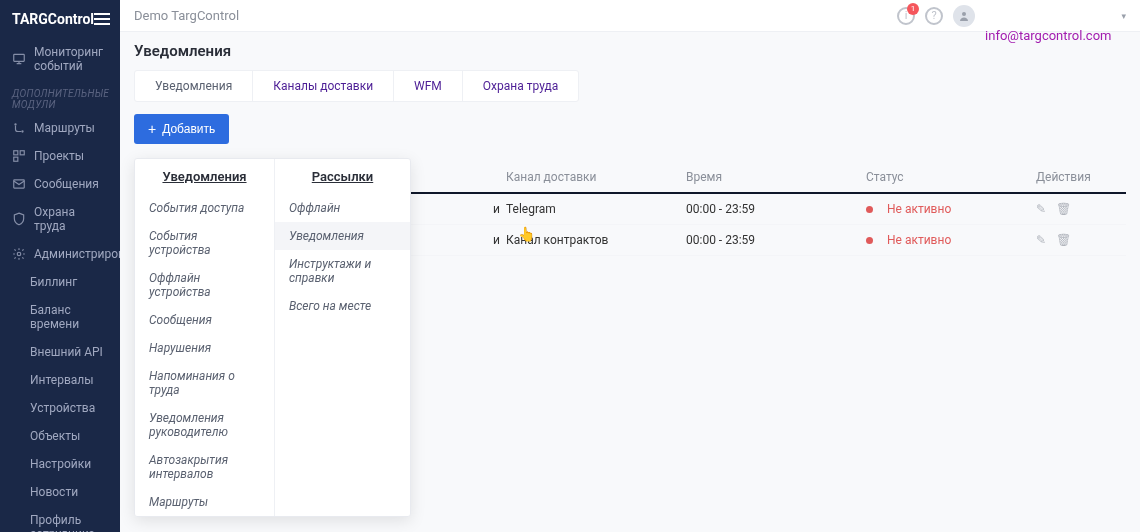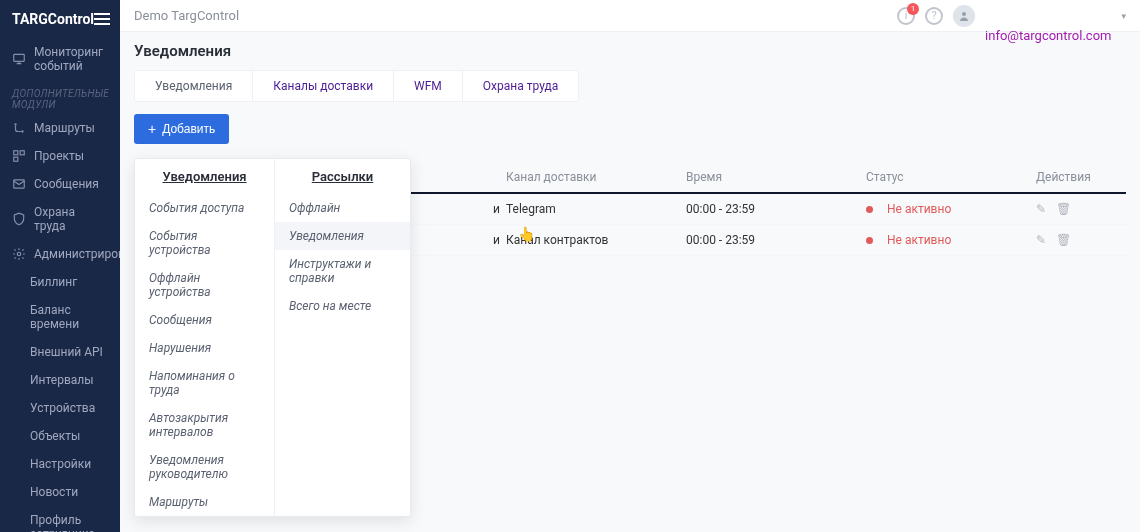--- a/index.html
+++ b/index.html
@@ -205,22 +205,22 @@
 
       <div class="dropdown">
         <div class="dd-col">
           <div class="dd-head">Уведомления</div>
           <div class="dd-item">События доступа</div>
           <div class="dd-item">События устройства</div>
           <div class="dd-item">Оффлайн устройства</div>
           <div class="dd-item">Сообщения</div>
           <div class="dd-item">Нарушения</div>
           <div class="dd-item">Напоминания о труда</div>
+          <div class="dd-item">Уведомления руководителю</div>
           <div class="dd-item">Автозакрытия интервалов</div>
-          <div class="dd-item">Уведомления руководителю</div>
           <div class="dd-item">Маршруты</div>
         </div>
         <div class="dd-col wide">
           <div class="dd-head">Рассылки</div>
           <div class="dd-item">Оффлайн</div>
           <div class="dd-item hover">Уведомления</div>
           <div class="dd-item">Инструктажи и справки</div>
           <div class="dd-item">Всего на месте</div>
         </div>
       </div>

